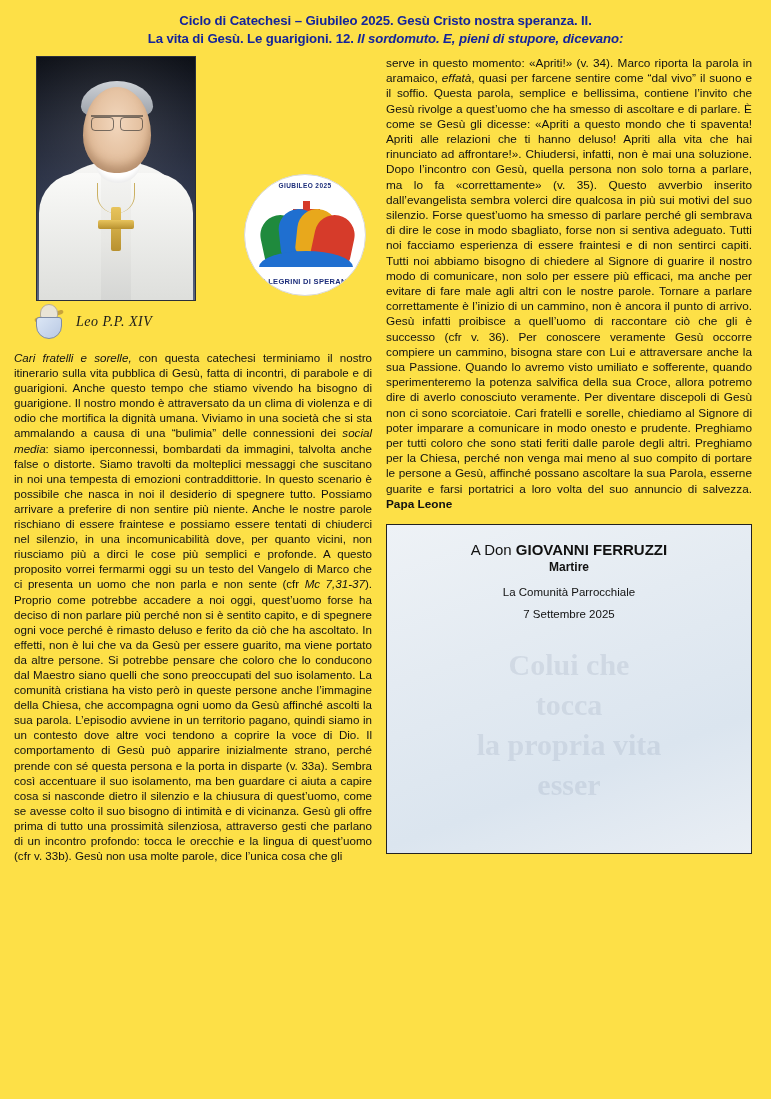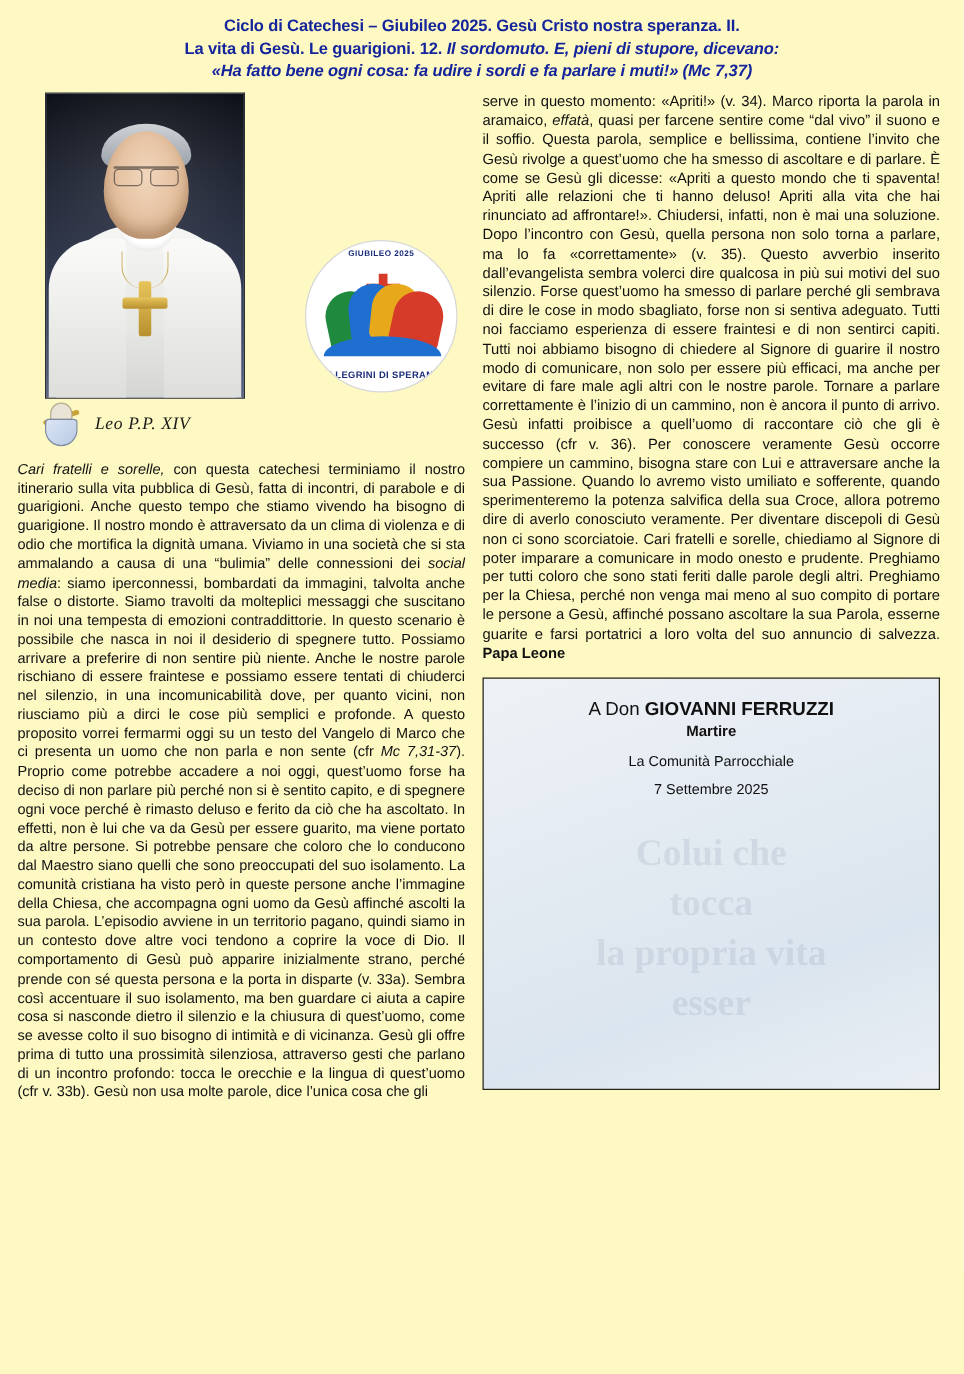--- a/index.html
+++ b/index.html
@@ -11,21 +11,21 @@
     width: 771px;
     height: 1099px;
     position: relative;
     font-family: "Liberation Sans", sans-serif;
     color: #111;
     overflow: hidden;
   }
   .page {
     position: absolute;
     inset: 0;
-    background: #fef9c3;
+    background: #fde047;
     padding: 10px 14px 8px 14px;
   }
   
   .heading {
     text-align: center;
     color: #14249b;
     font-weight: bold;
     font-size: 13.2px;
     line-height: 18px;
     letter-spacing: -0.1px;
@@ -261,21 +261,20 @@
   .m-foot3 { font-size: 11.5px; margin-top: 10px; }
 </style>
 </head>
 <body>
 
 <div class="page">
 
   <div class="heading">
     <span class="ln">Ciclo di Catechesi – Giubileo 2025. Gesù Cristo nostra speranza. II.</span>
     <span class="ln"><span>La vita di Gesù. Le guarigioni. 12. </span><span class="it">Il sordomuto. E, pieni di stupore, dicevano:</span></span>
-    <span class="ln it">«Ha fatto bene ogni cosa: fa udire i sordi e fa parlare i muti!» (Mc 7,37)</span>
   </div>
 
   <div class="cols">
 
     <div class="col-left">
 
       <div class="photo-block">
 
         <div class="photo">
           <div class="ph-bg"></div>

